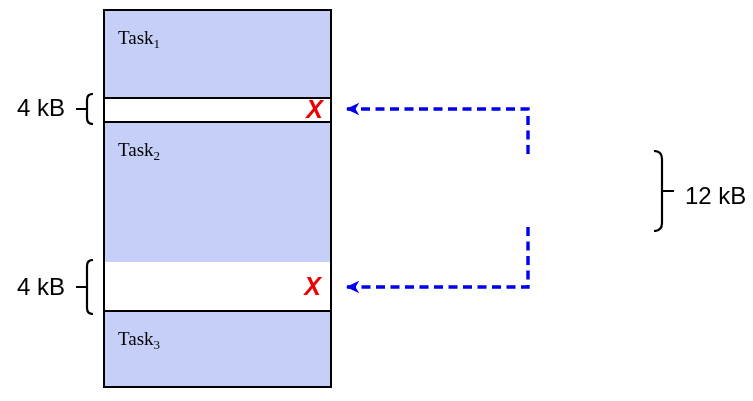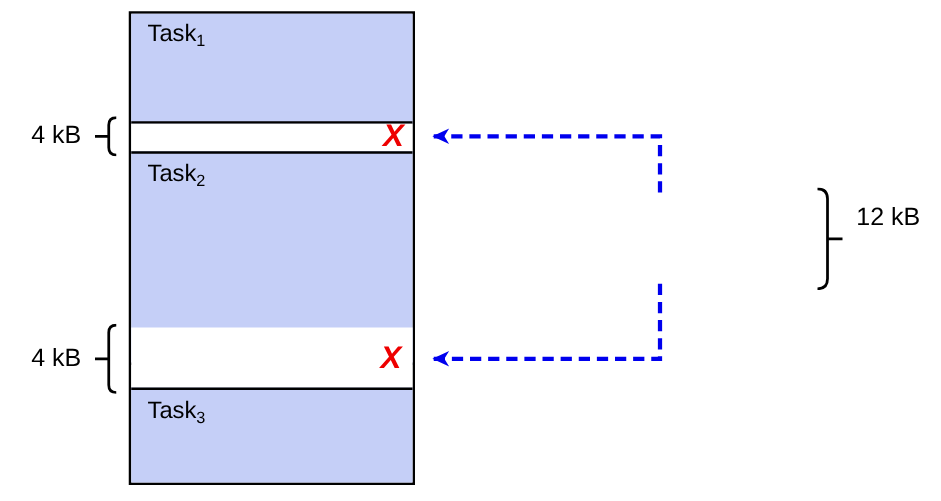--- a/index.html
+++ b/index.html
@@ -31,24 +31,25 @@
   .gap   { background: #ffffff; }
 
   .task1 { top: 0;     height: 88px;  border-bottom: 2px solid var(--line-black, #000); }
   .gap1  { top: 88px;  height: 22px; }
   .task2 { top: 110px; height: 171px; border-top: 2px solid var(--line-black, #000); border-bottom: 2px solid var(--line-black, #000); padding-left: 42px; }
   .gap2  { top: 251px; height: 48px; }
   .task3 { top: 299px; height: 76px;  border-top: 2px solid var(--line-black, #000); padding-left: 12px; }
 
   .tlabel {
     position: absolute;
-    left: 13px; top: 6px;
+    left: 13px; top: 16px;
     font-size: 19px;
     line-height: 22px;
     white-space: nowrap;
+    font-family: Liberation Serif, serif;
   }
   .tlabel sub {
     font-size: 13px;
     line-height: 0;
     vertical-align: baseline;
     position: relative;
     top: 4px;
   }
 
   .cross {
@@ -57,27 +58,27 @@
     font-weight: 600;
     color: var(--cross-red, #EE0000);
     font-size: 25px;
   }
   .cross1 { right: 7px; top: -3px; line-height: 26px; }
   .cross2 { right: 9px; top: 50%; transform: translateY(-50%); line-height: 26px; }
 
   
   .size-label {
     position: absolute;
-    font-size: 20px;
+    font-size: 24px;
     line-height: 24px;
     white-space: nowrap;
   }
   .size-4kb  { left: 5px;  top: 96px;  width: 60px; text-align: right; }
   .size-8kb  { left: 5px;  top: 275px; width: 60px; text-align: right; }
-  .size-12kb { left: 685px; top: 162px; text-align: center; }
+  .size-12kb { left: 685px; top: 184px; text-align: center; }
 
   
   .overlay-svg { position: absolute; pointer-events: none; }
   .brace-path {
     stroke: var(--line-black, #000);
     stroke-width: 2.2;
     fill: none;
   }
   .arrow-path {
     stroke: var(--arrow-blue, #0000EE);

